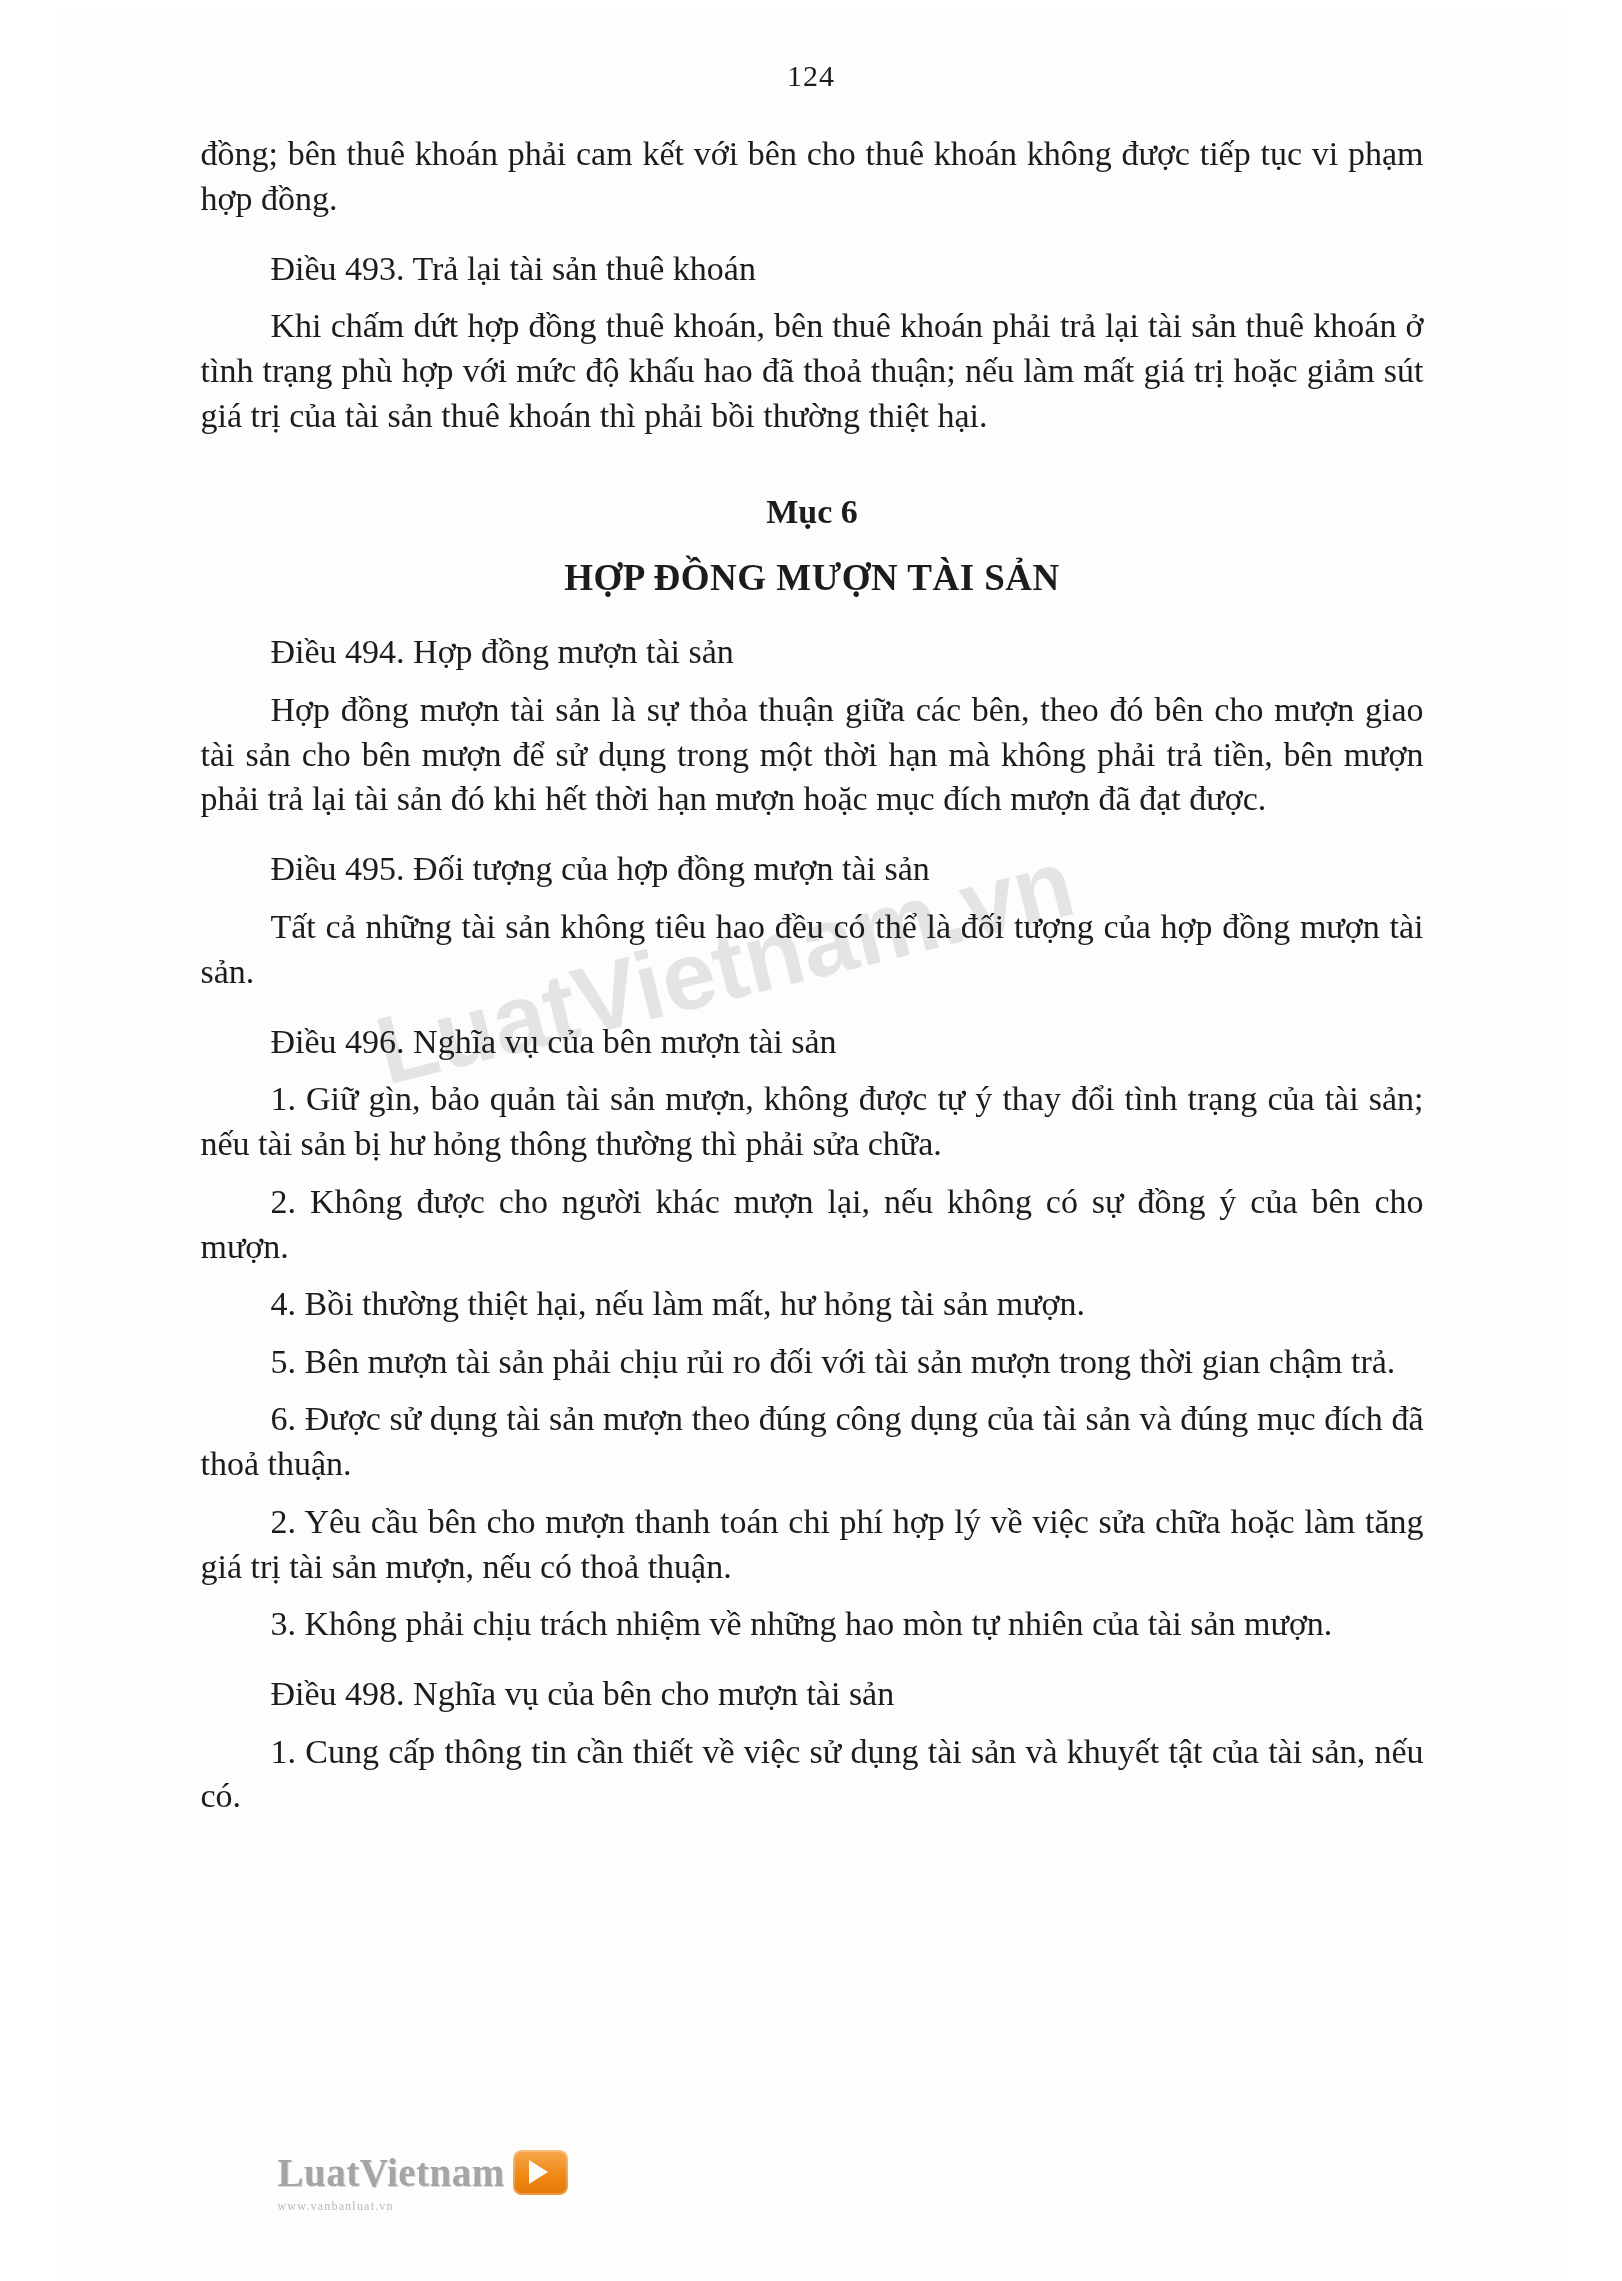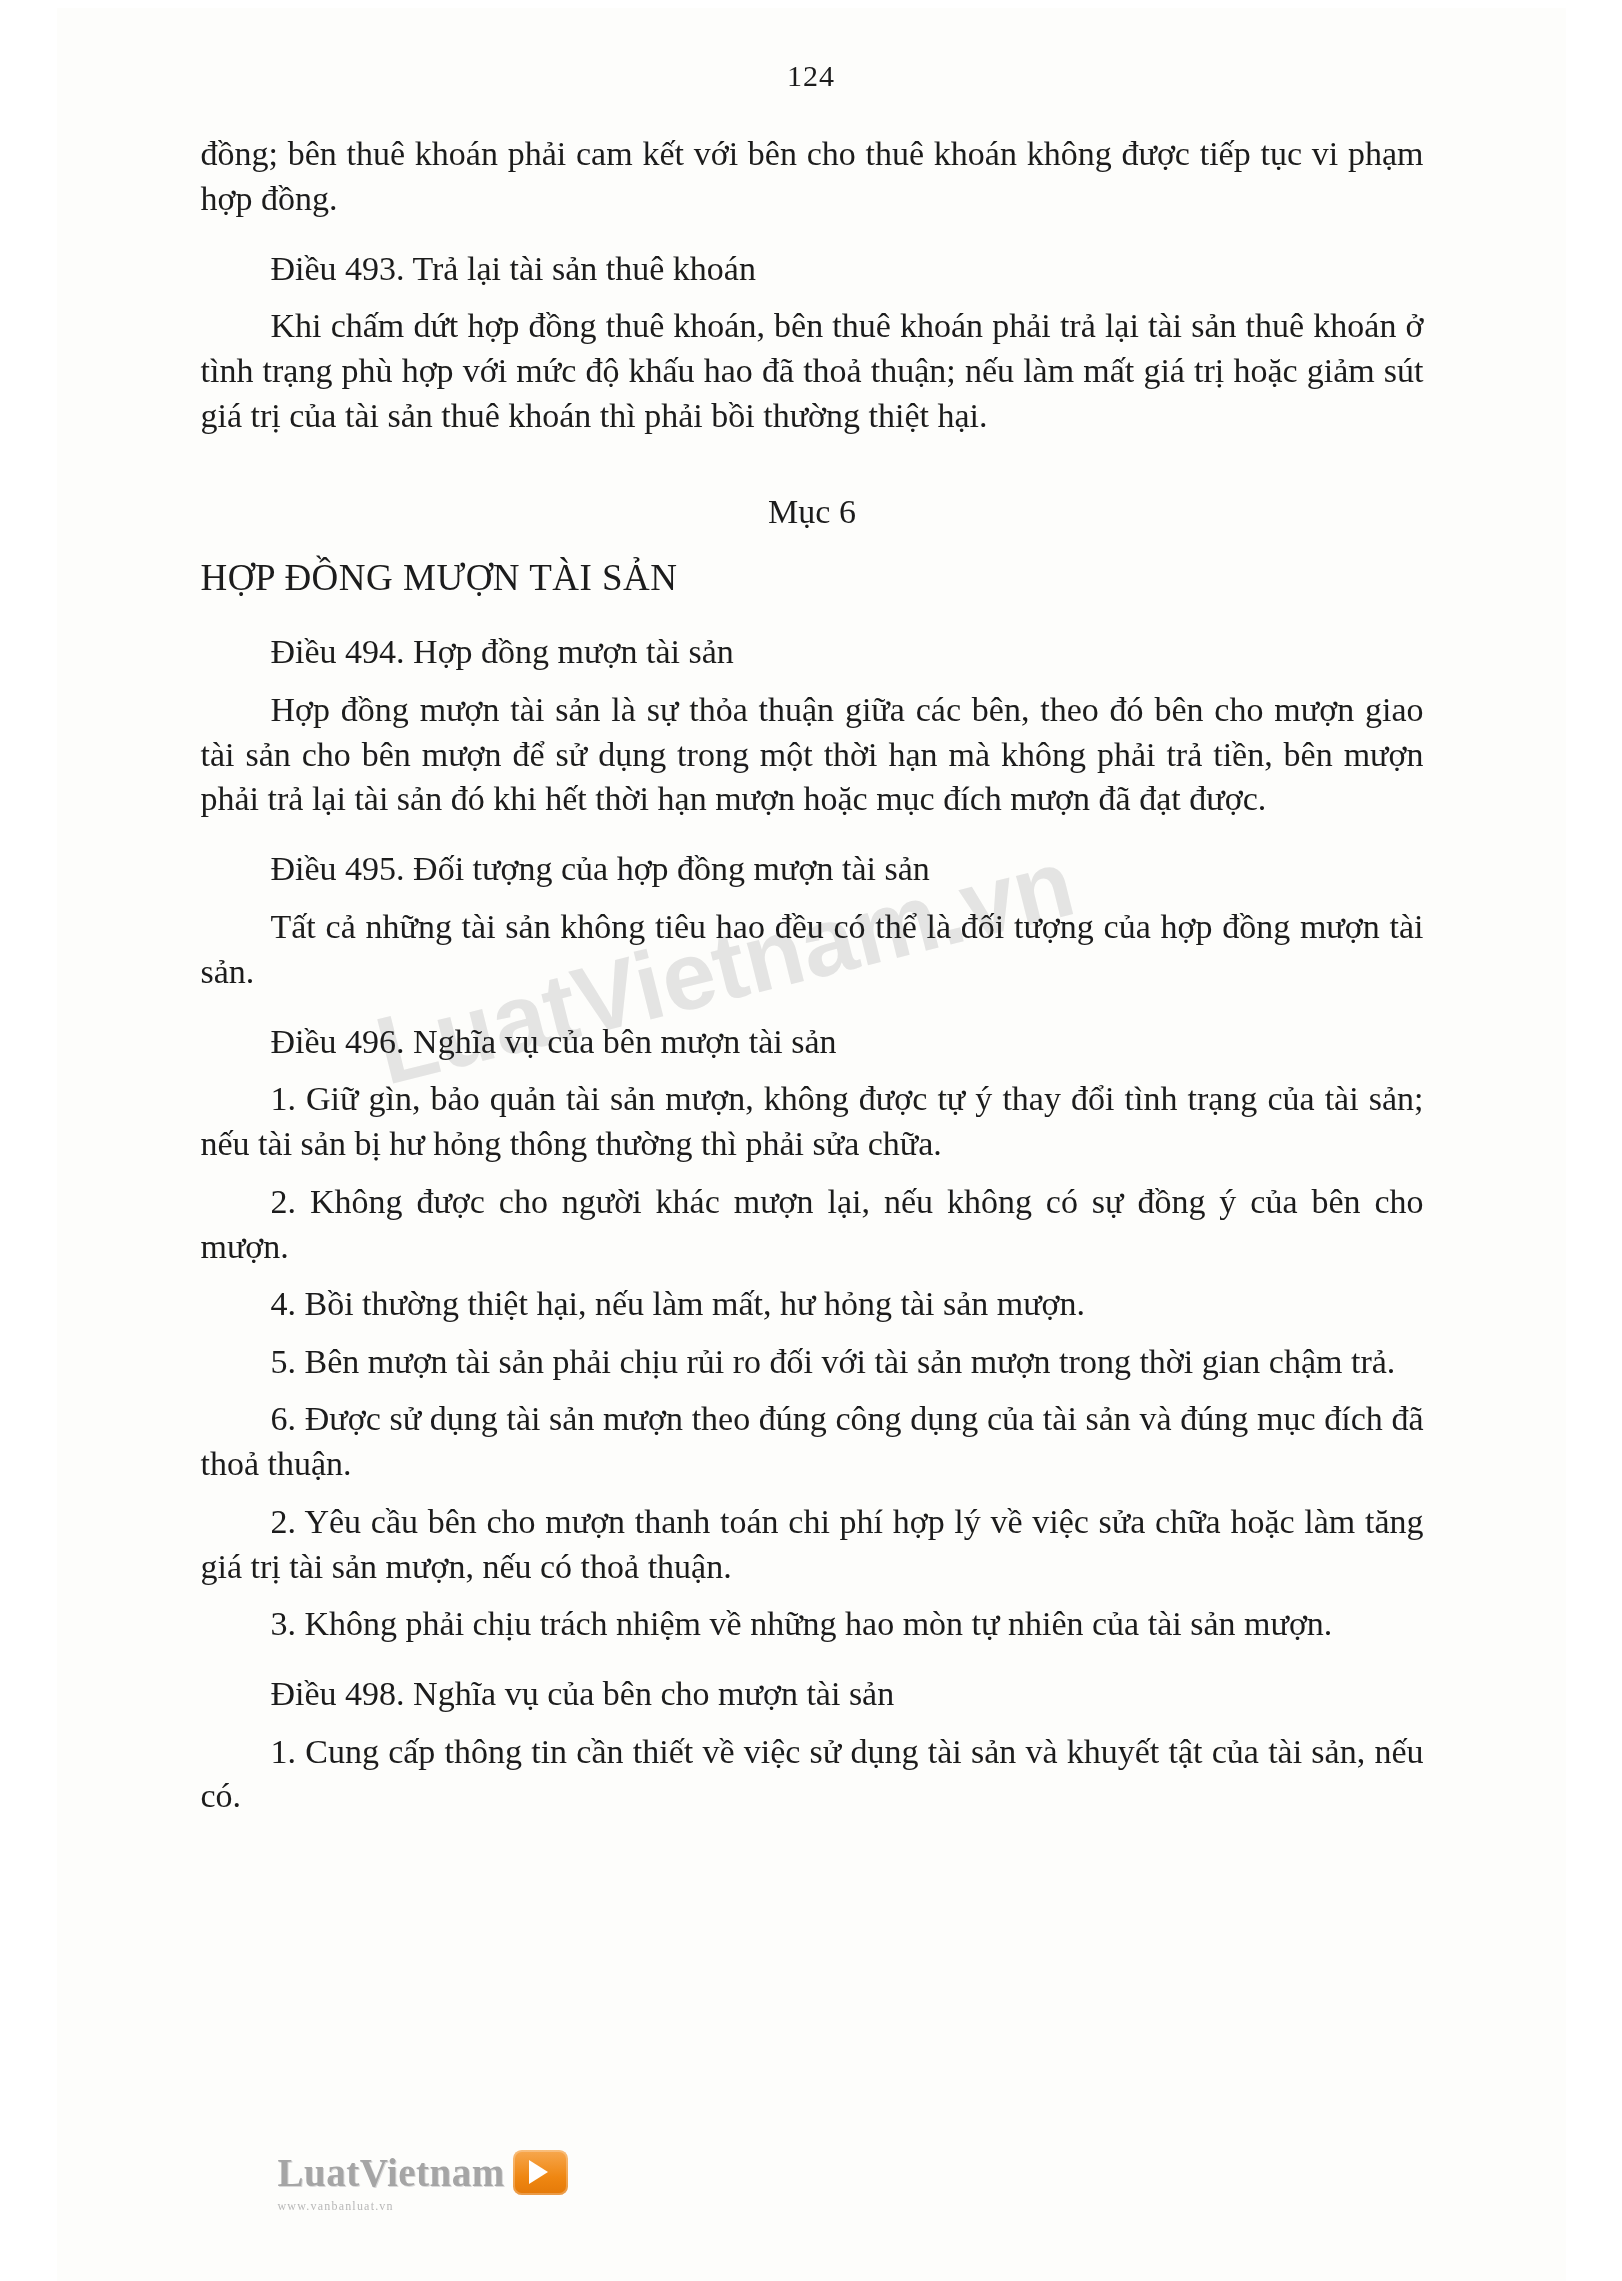--- a/index.html
+++ b/index.html
@@ -37,29 +37,29 @@
     margin-top: 0;
   }
   .heading {
     font-weight: normal;
     text-indent: 70px;
     font-size: 34px;
     margin: 25px 0 11.7px 0;
     text-align: left;
   }
   .section-label {
-    font-weight: normal;
+    font-weight: bold;
     text-align: center;
     text-indent: 0;
     font-size: 34px;
     margin: 51px 0 7.8px 0;
   }
   .section-title {
-    font-weight: normal;
-    text-align: left;
+    font-weight: bold;
+    text-align: center;
     text-indent: 0;
     font-size: 37px;
     letter-spacing: 0.5px;
     margin: 19.5px 0 27px 0;
   }
   .watermark {
     position: absolute;
     left: 322px;
     top: 990px;
     z-index: 0;

